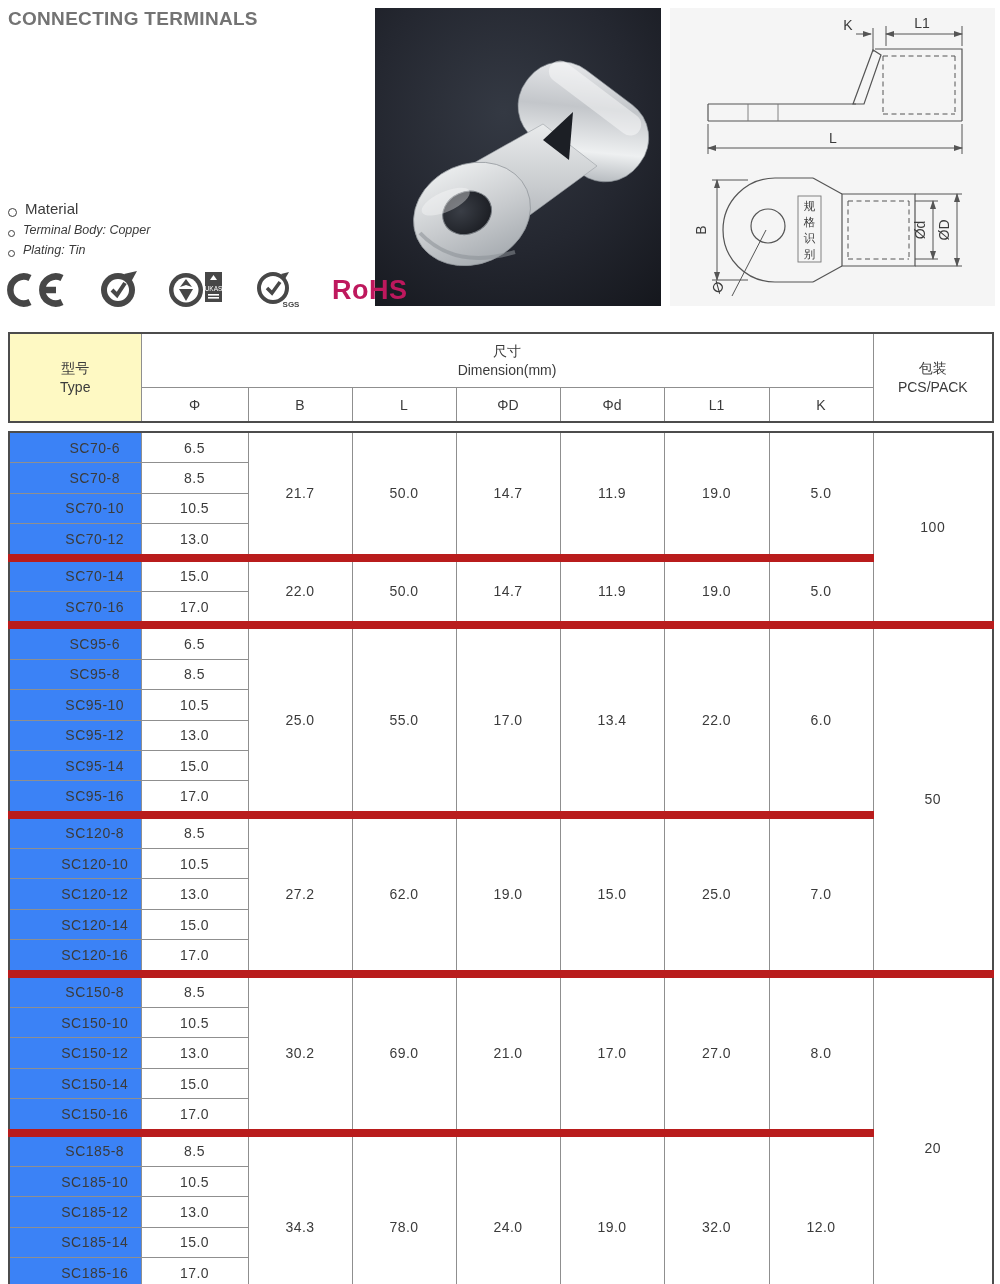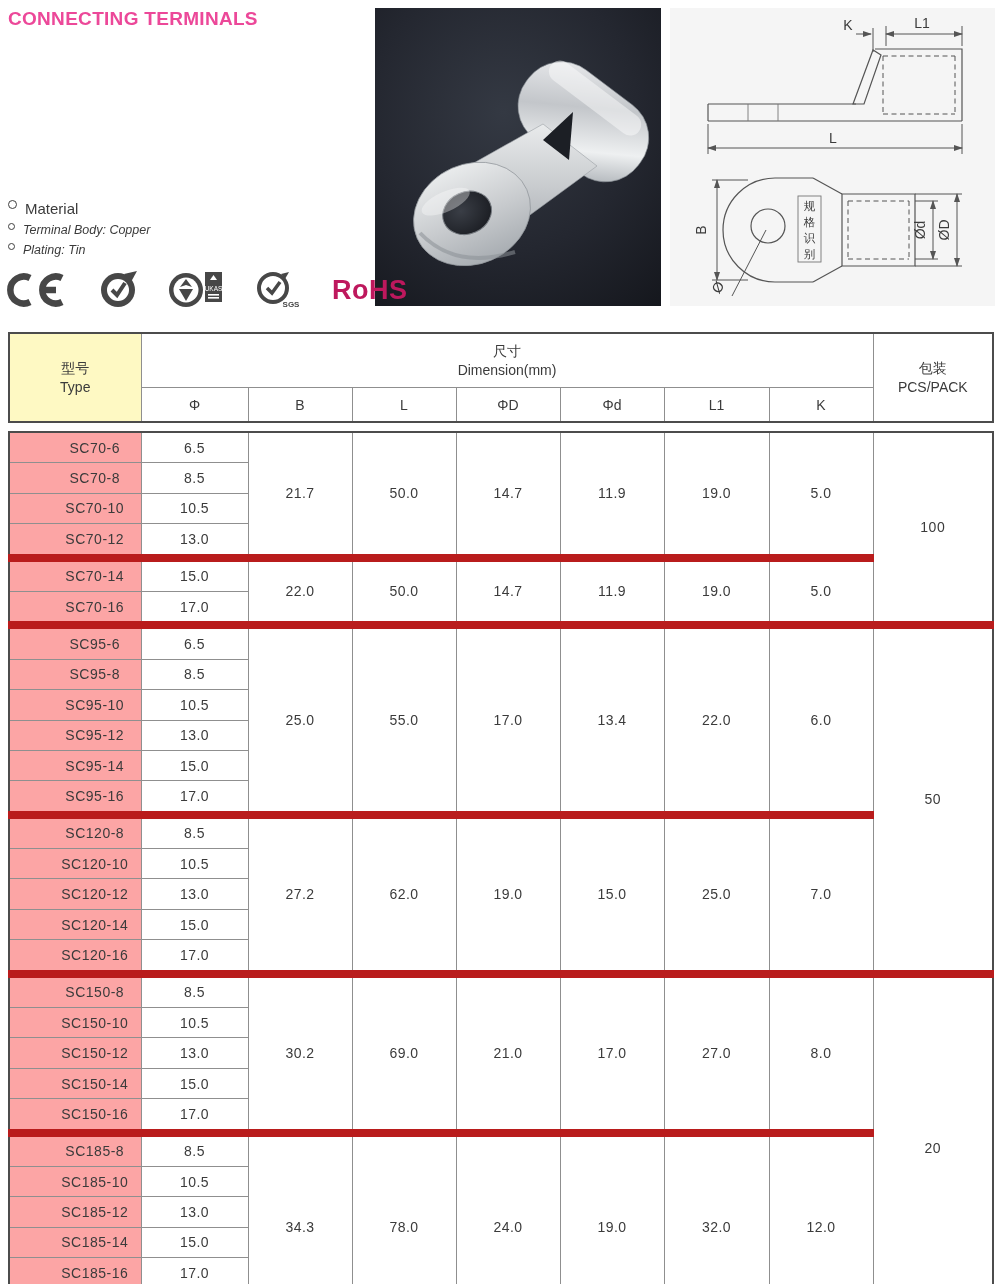--- a/index.html
+++ b/index.html
@@ -4,31 +4,31 @@
 <style>
   html,body{margin:0;padding:0;}
   body{
     width:1000px;height:1284px;background:#ffffff;
     font-family:"Liberation Sans", sans-serif;color:#3b3b3b;
     position:relative;overflow:hidden;
   }
   
   .page-title{
     position:absolute;left:8px;top:8px;
-    font-size:19px;font-weight:bold;letter-spacing:.3px;color:#ec4899;
+    font-size:19px;font-weight:bold;letter-spacing:.3px;color:#737373;
   }
   .photo{
     position:absolute;left:375px;top:8px;width:286px;height:298px;
   }
   .diagram{
     position:absolute;left:670px;top:8px;width:325px;height:298px;
     background:#f5f5f5;
   }
   .material{position:absolute;left:8px;top:200px;}
-  .material-row{display:flex;align-items:flex-start;margin-bottom:6px;}
+  .material-row{display:flex;align-items:flex-end;margin-bottom:6px;}
   .bullet{
     display:inline-block;width:7px;height:7px;border:1.6px solid #3f3f3f;
     border-radius:50%;margin-right:8px;flex:0 0 auto;
   }
   .bullet.small{width:5px;height:5px;border-width:1.4px;}
   .material-heading{font-size:15px;}
   .material-item{font-size:12.5px;font-style:italic;}
   .certs{
     position:absolute;left:6px;top:268px;height:44px;
     display:flex;align-items:center;gap:29px;
@@ -41,21 +41,21 @@
   td{
     border:1px solid #8f8f8f;text-align:center;vertical-align:middle;
     font-size:14px;color:#3b3b3b;padding:0;
   }
   .hdr-table td{height:33px;margin-left:20px;}
   .hdr-table .big{height:53px;}
   .hdr-table .type-h{background:#fef9c3;}
   .hdr-line{line-height:1.35;}
   .body-table{margin-top:8px;}
   .body-table td{height:29.4px;letter-spacing:.5px;}
-  .type-cell{background:#fca5a5;padding-left:39px;}
+  .type-cell{background:#3b82f6;padding-left:39px;}
   tr.group-start td{border-top:8px solid #b91c1c;}
   
   .tech{stroke:#555;stroke-width:1.2;fill:none;}
   .tech-thin{stroke:#777;stroke-width:.9;fill:none;}
   .tech-dash{stroke:#555;stroke-width:1;fill:none;stroke-dasharray:5 3.5;}
   .dim{stroke:#555;stroke-width:1;fill:none;}
   .dim-label{font-size:14px;fill:#3b3b3b;font-family:"Liberation Sans",sans-serif;}
   .box-char{font-size:11.5px;fill:#3b3b3b;font-family:"Liberation Sans",sans-serif;}
 </style>
 </head>

